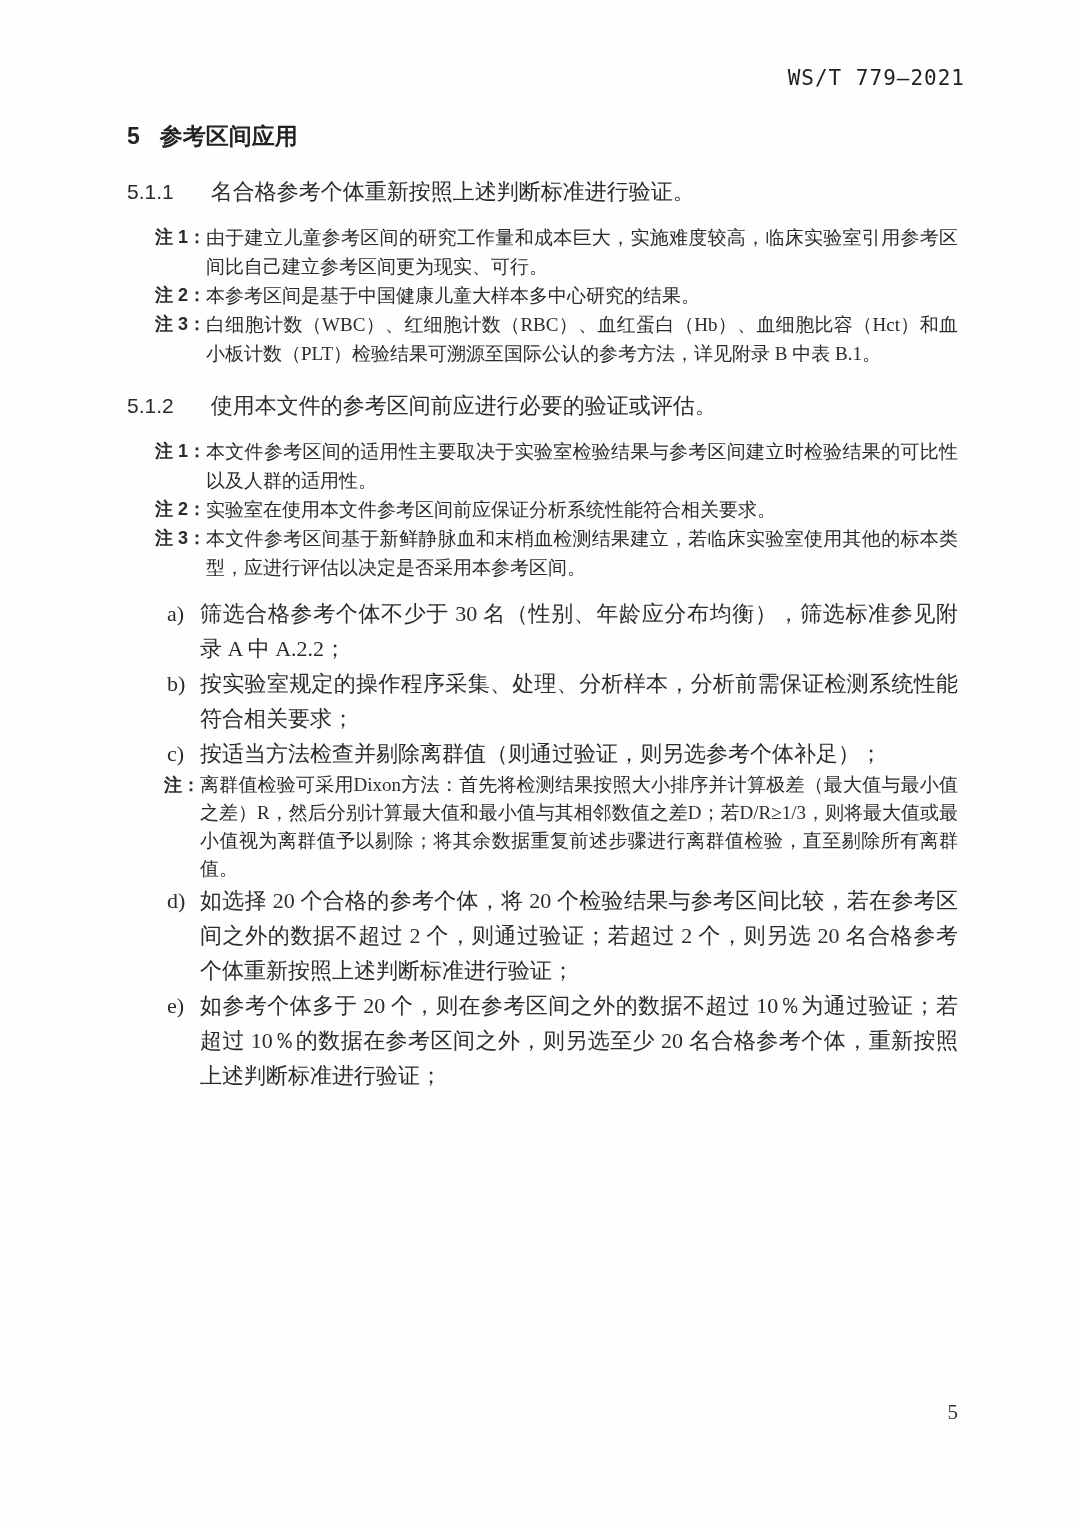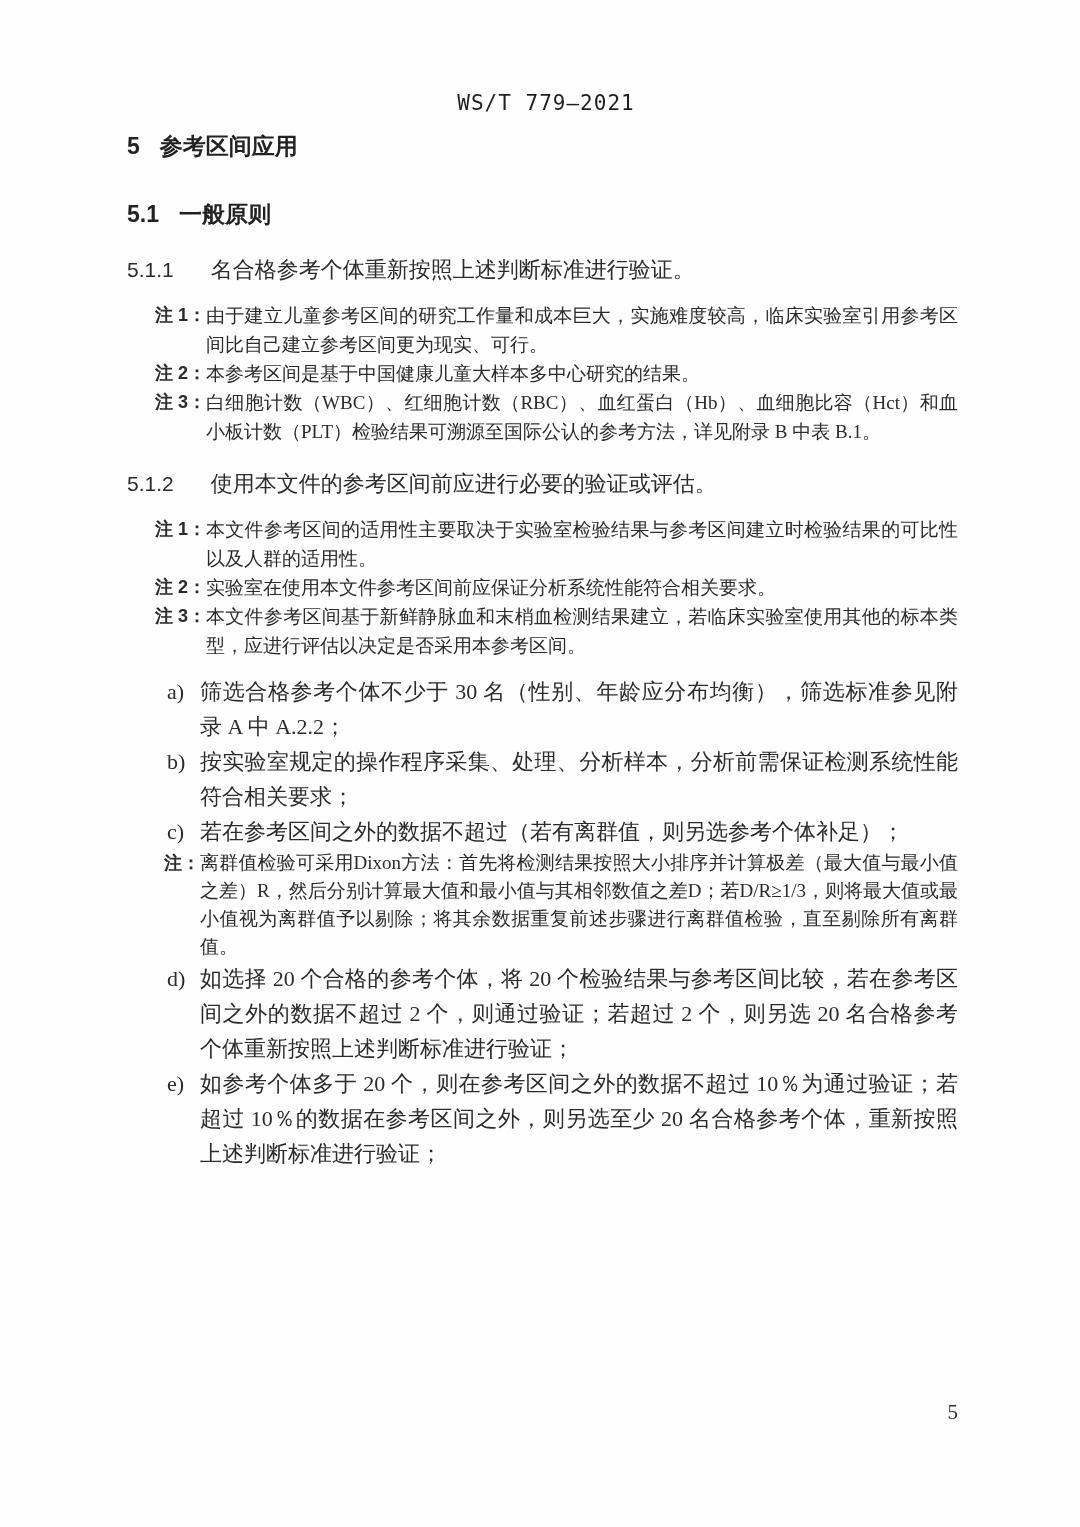--- a/index.html
+++ b/index.html
@@ -6,42 +6,42 @@
   .page {
     position: relative;
     width: 1080px;
     height: 1527px;
     background: #fefefe;
     color: #2b2b2b;
     font-family: "Liberation Serif", "DejaVu Serif", serif;
     overflow: hidden;
   }
   .header {
-    padding: 91px 115px 0 127px;
-    text-align: center;
+    padding: 66px 115px 0 127px;
+    text-align: right;
   }
   .doc-code {
     font-family: "DejaVu Sans Mono", "Liberation Sans", sans-serif;
     font-size: 21px;
     letter-spacing: 1px;
     color: #1f1f1f;
   }
   .content {
     padding: 0 122px 0 127px;
   }
   
   .h-chapter, .h-section {
     font-family: "Liberation Sans", "DejaVu Sans", sans-serif;
     font-weight: bold;
     font-size: 23px;
     line-height: 35px;
     margin: 0;
     color: #222;
   }
-  .h-chapter { margin-top: 14px; }
+  .h-chapter { margin-top: 29px; }
   .h-section { margin-top: 33px; }
   .h-chapter .num, .h-section .num { display: inline-block; margin-right: 20px; }
   
   .clause {
     font-size: 22px;
     line-height: 35px;
     margin: 20px 0 0 0;
     text-align: justify;
   }
   .clause-num {
@@ -106,21 +106,20 @@
 <div class="page">
 
   <div class="header">
     <span class="doc-code">WS/T 779—2021</span>
   </div>
 
   <div class="content">
 
     <p class="h-chapter"><span class="num">5</span><span>参考区间应用</span></p>
 
-    <p class="h-section"><span class="num">5.1</span><span>一般原则</span></p>
 
     <p class="clause"><span class="clause-num">5.1.1</span><span>名合格参考个体重新按照上述判断标准进行验证。</span></p>
 
     <div class="note-group">
       <div class="note">
         <span class="note-label">注 1：</span>
         <span class="note-text">由于建立儿童参考区间的研究工作量和成本巨大，实施难度较高，临床实验室引用参考区间比自己建立参考区间更为现实、可行。</span>
       </div>
       <div class="note">
         <span class="note-label">注 2：</span>
@@ -157,21 +156,21 @@
       <div class="step">
         <span class="step-marker">a)</span>
         <span class="step-text">筛选合格参考个体不少于 30 名（性别、年龄应分布均衡），筛选标准参见附录 A 中 A.2.2；</span>
       </div>
       <div class="step">
         <span class="step-marker">b)</span>
         <span class="step-text">按实验室规定的操作程序采集、处理、分析样本，分析前需保证检测系统性能符合相关要求；</span>
       </div>
       <div class="step">
         <span class="step-marker">c)</span>
-        <span class="step-text">若在参考区间之外的数据不超过（若有离群值，则另选参考个体补足）；</span>
+        <span class="step-text">按适当方法检查并剔除离群值（则通过验证，则另选参考个体补足）；</span>
       </div>
       <div class="list-note">
         <span class="note-label">注：</span>
         <span class="note-text">离群值检验可采用Dixon方法：首先将检测结果按照大小排序并计算极差（最大值与最小值之差）R，然后分别计算最大值和最小值与其相邻数值之差D；若D/R≥1/3，则将最大值或最小值视为离群值予以剔除；将其余数据重复前述步骤进行离群值检验，直至剔除所有离群值。</span>
       </div>
       <div class="step">
         <span class="step-marker">d)</span>
         <span class="step-text">如选择 20 个合格的参考个体，将 20 个检验结果与参考区间比较，若在参考区间之外的数据不超过 2 个，则通过验证；若超过 2 个，则另选 20 名合格参考个体重新按照上述判断标准进行验证；</span>
       </div>
       <div class="step">

